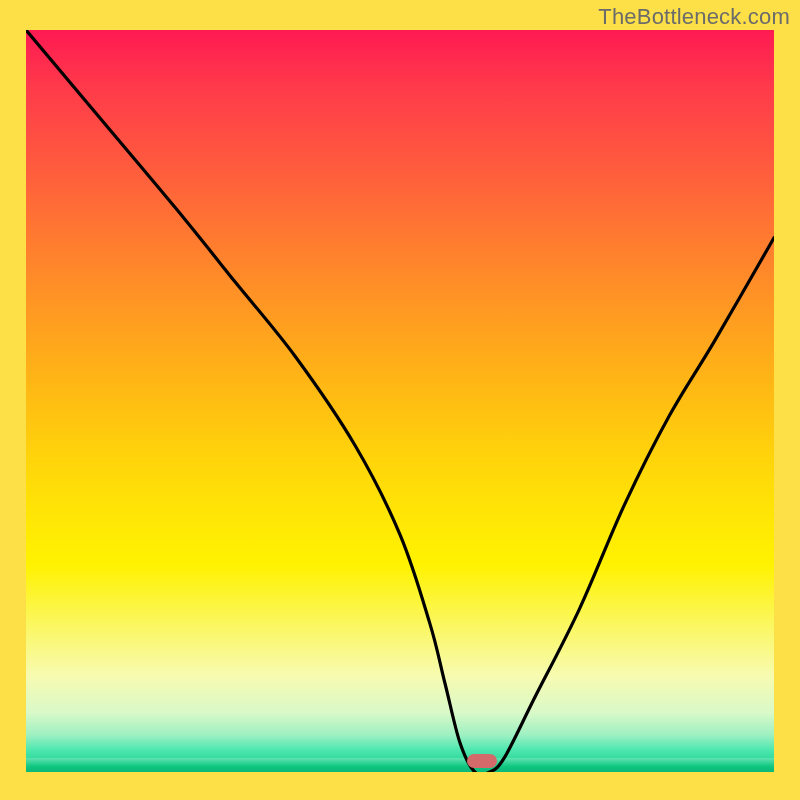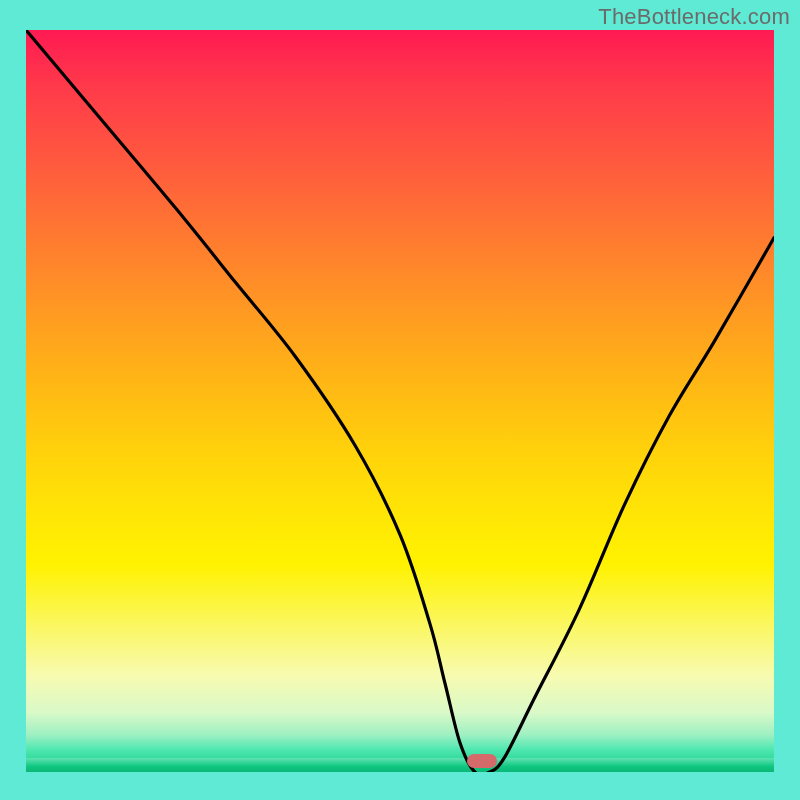--- a/index.html
+++ b/index.html
@@ -8,21 +8,21 @@
     width: 800px;
     height: 800px;
     background: #000;
     font-family: Arial, Helvetica, sans-serif;
     overflow: hidden;
   }
   .frame {
     position: relative;
     width: 800px;
     height: 800px;
-    background: #5eead4;
+    background: #fde047;
   }
   .attribution {
     position: absolute;
     top: 4px;
     right: 10px;
     color: #6b6b6b;
     font-size: 22px;
     letter-spacing: 0.2px;
     font-family: Arial, Helvetica, sans-serif;
   }

